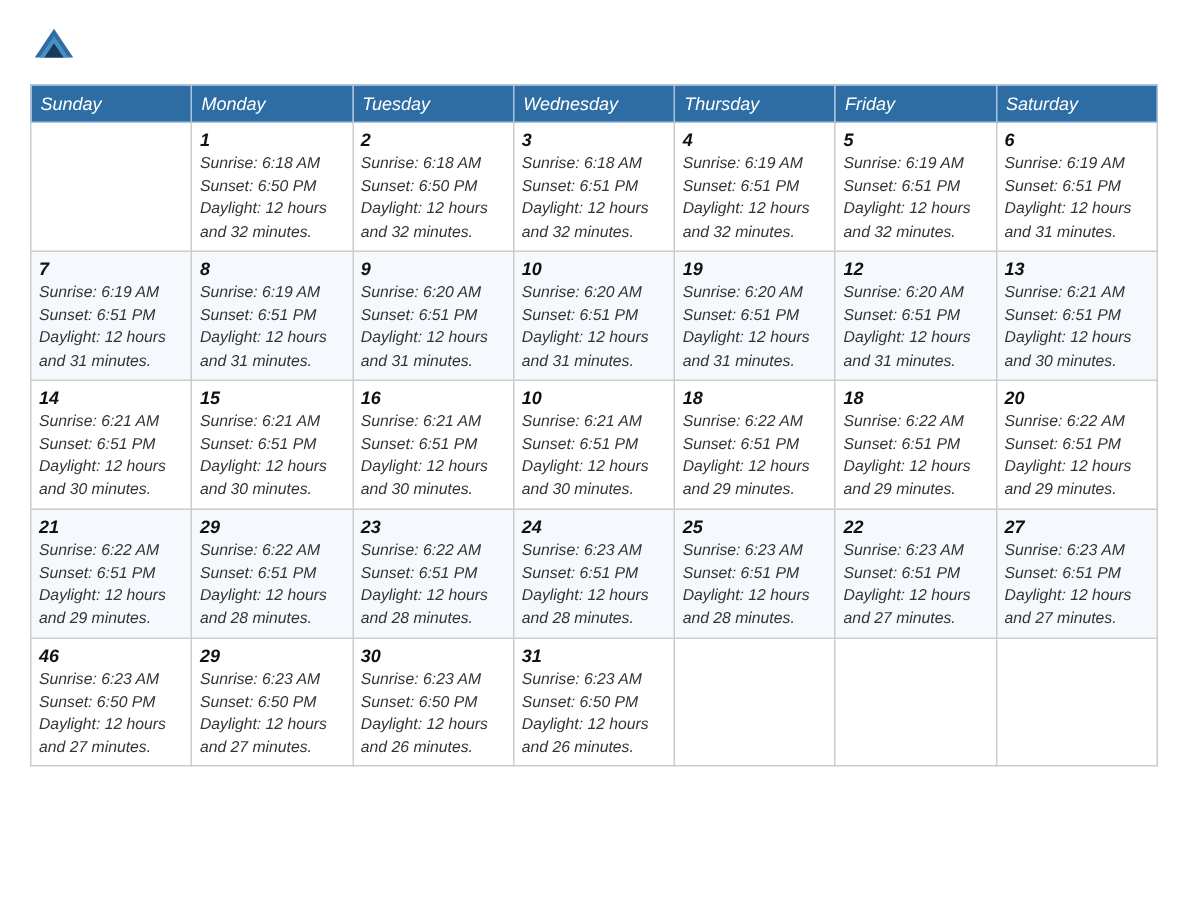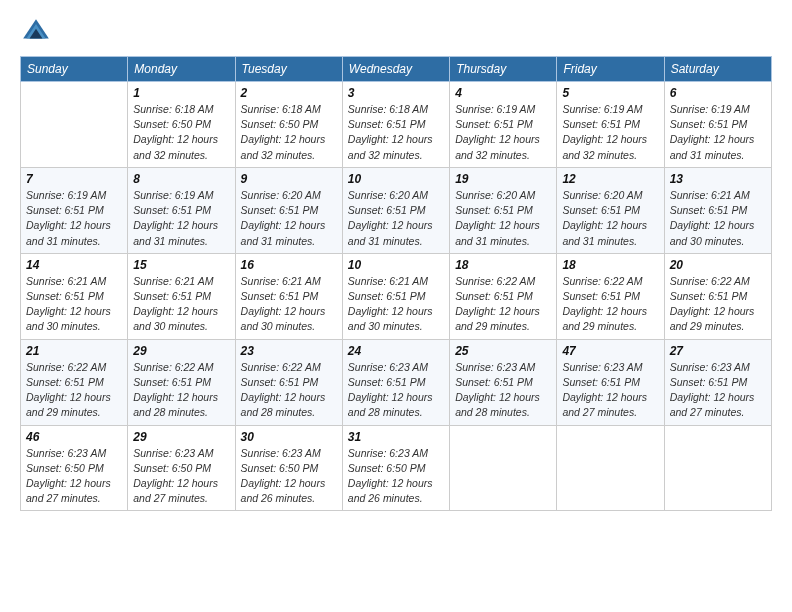--- a/index.html
+++ b/index.html
@@ -305,21 +305,21 @@
 and 28 minutes.</div>
           </td>
           <td>
             <span class="day-num">25</span>
             <div class="day-detail" style="white-space: pre-line;">Sunrise: 6:23 AM
 Sunset: 6:51 PM
 Daylight: 12 hours
 and 28 minutes.</div>
           </td>
           <td>
-            <span class="day-num">47</span>
+            <span class="day-num">22</span>
             <div class="day-detail" style="white-space: pre-line;">Sunrise: 6:23 AM
 Sunset: 6:51 PM
 Daylight: 12 hours
 and 27 minutes.</div>
           </td>
           <td>
             <span class="day-num">27</span>
             <div class="day-detail" style="white-space: pre-line;">Sunrise: 6:23 AM
 Sunset: 6:51 PM
 Daylight: 12 hours

